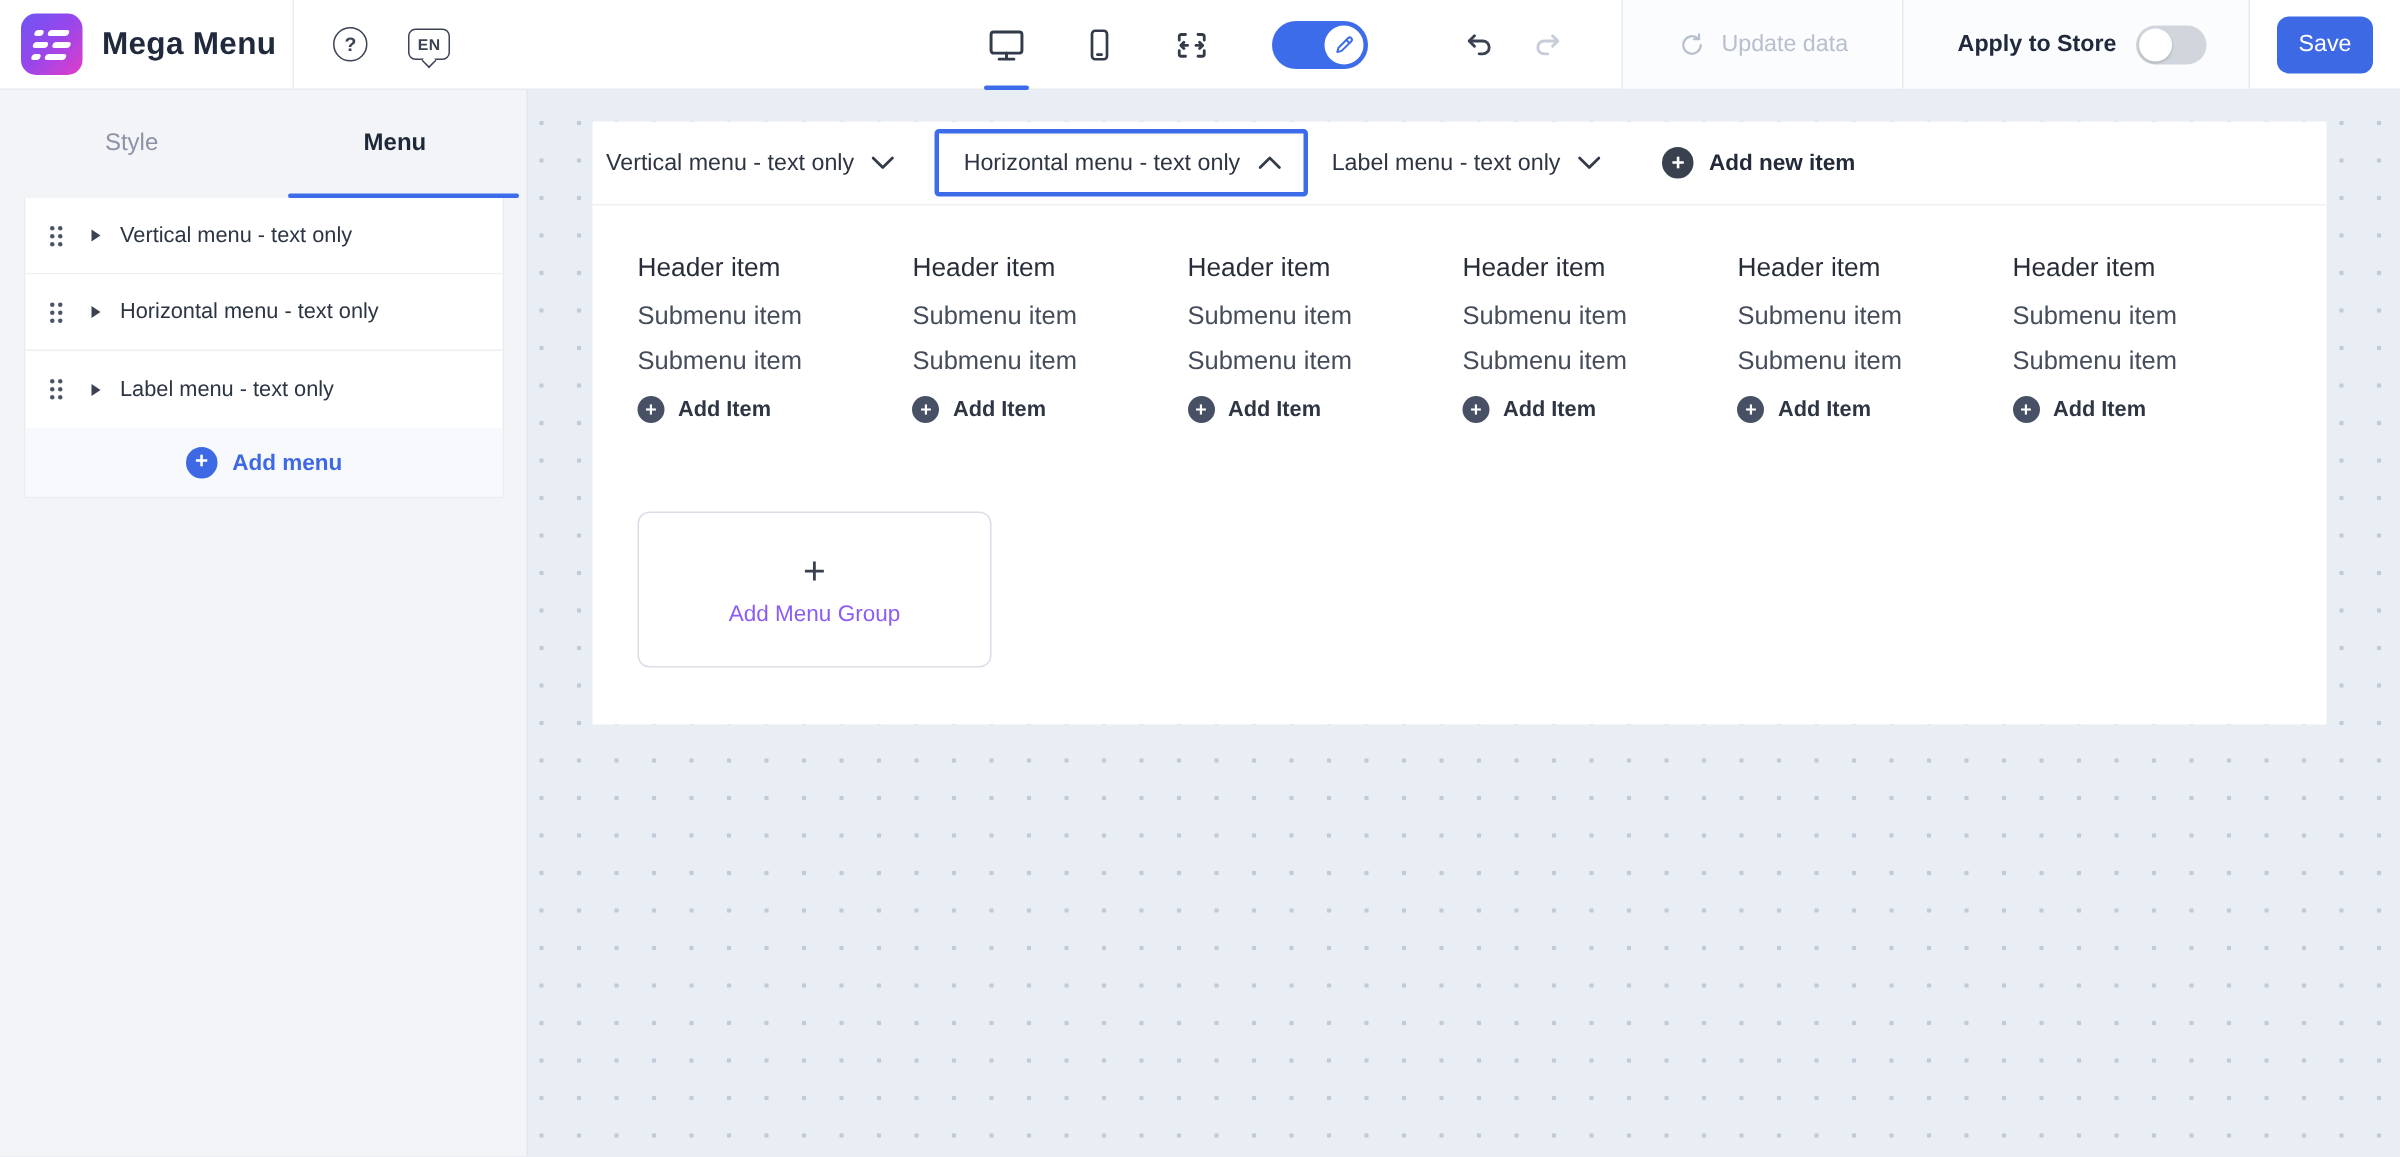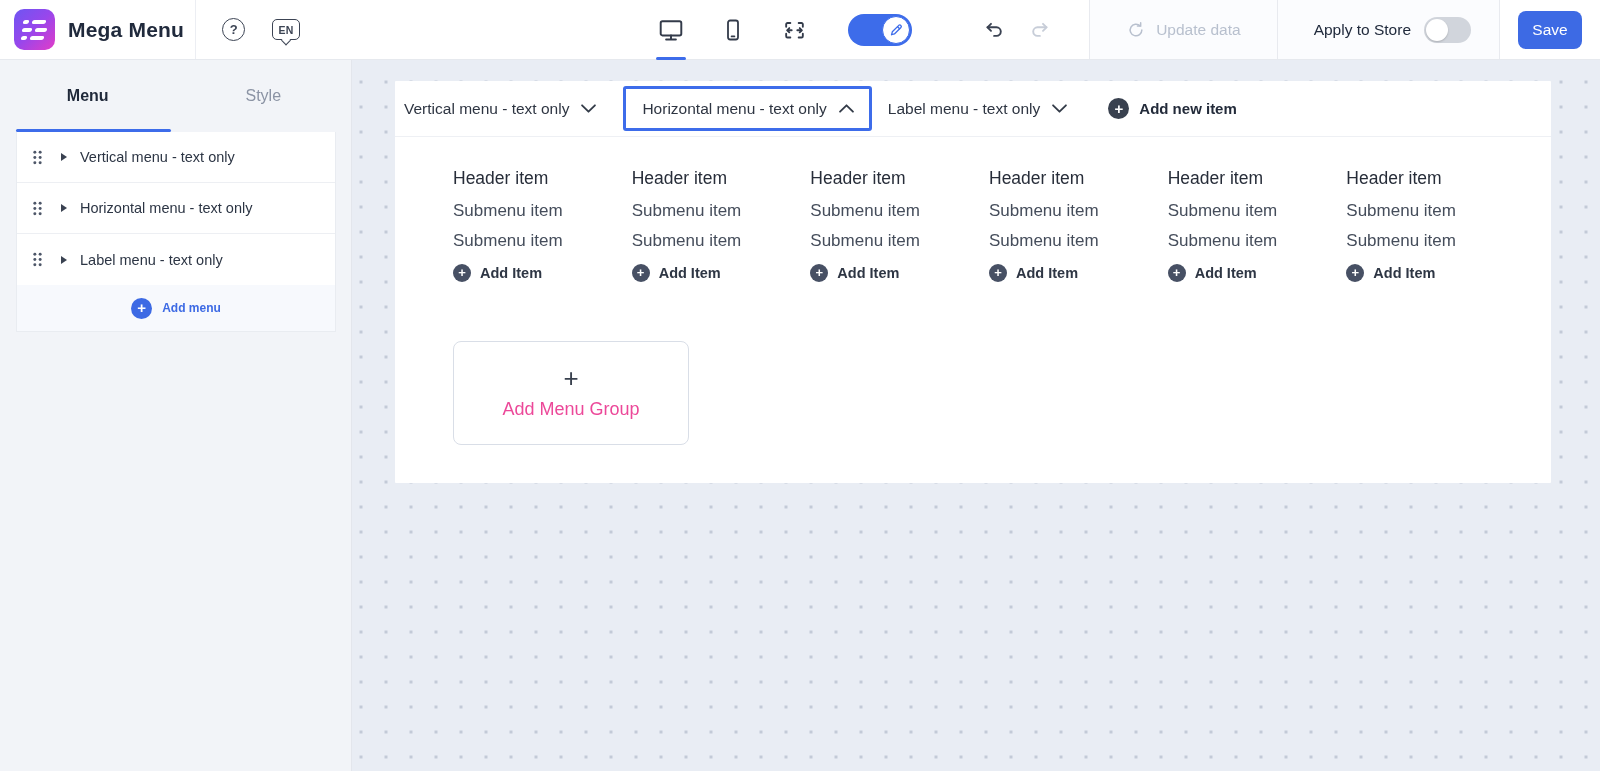--- a/index.html
+++ b/index.html
@@ -49,21 +49,21 @@
   .hr-sec { display:flex; align-items:center; }
   .undo-redo { gap:24px; padding:0 38px 0 0; }
   .icon-btn { background:none; border:none; cursor:pointer; display:flex; align-items:center; padding:0; }
   .icon-btn svg { fill:none; stroke-linecap:round; stroke-linejoin:round; stroke-width:1.9; }
   .undo svg { stroke:#3a4252; }
   .redo svg { stroke:#c7cdd8; }
   .update-data { gap:10px; padding:0 36px; border-left:1px solid #e8eaef;
     color:#b8c0ce; font-size:15.5px; font-weight:500; background:#fbfcfe; cursor:default; }
   .update-data svg { stroke:#b8c0ce; fill:none; stroke-width:1.8; stroke-linecap:round; }
   .apply-sec { gap:13px; padding:0 28px 0 36px; border-left:1px solid #e8eaef; background:#fbfcfe; }
-  .apply-label { font-size:15.5px; font-weight:400; color:#202a3c; }
+  .apply-label { font-size:15.5px; font-weight:700; color:#202a3c; }
   .toggle-off { width:47px; height:26px; border-radius:13px; background:#d1d5dc;
     position:relative; cursor:pointer; }
   .toggle-off .knob { position:absolute; top:2px; left:2px; width:22px; height:22px;
     border-radius:50%; background:#fff; box-shadow:0 1px 2px rgba(0,0,0,.18); }
   .save-sec { padding:0 18px; border-left:1px solid #e8eaef; }
   .save-btn { width:64px; height:38px; background:#3d6ae4; color:#fff; border:none;
     border-radius:8px; font-size:15.5px; font-weight:400; cursor:pointer;
     font-family:"Liberation Sans", sans-serif; }
 
   
@@ -85,21 +85,21 @@
   .drag-handle svg { fill:#4d5668; }
   .caret-right { width:0; height:0; border-left:6px solid #3a4251;
     border-top:4.5px solid transparent; border-bottom:4.5px solid transparent;
     margin:0 13px 0 17px; }
   .menu-row-label { font-size:14.5px; color:#2c3544; }
   .add-menu-row { height:46px; background:#f7f9fd; display:flex; align-items:center;
     justify-content:center; gap:10px; cursor:pointer; }
   .blue-plus { width:21px; height:21px; border-radius:50%; background:#3d6ae4; color:#fff;
     display:flex; align-items:center; justify-content:center;
     font-size:15px; font-weight:700; line-height:1; padding-bottom:1px; }
-  .add-menu-label { color:#3d6ae4; font-size:12px; font-weight:600; }
+  .add-menu-label { color:#3d6ae4; font-size:15px; font-weight:600; }
 
   
   .main { flex:1; position:relative;
     background-color:#e9edf4;
     background-image:radial-gradient(circle,#c3cad7 1.5px, transparent 1.7px);
     background-size:25px 25px; background-position:21.5px 9.5px; }
 
   
   .canvas { position:absolute; left:43px; top:21px; width:1156px; height:402px;
     background:#fff; border-radius:1px; }
@@ -111,33 +111,33 @@
     padding:0 15px; margin:0 16px 0 6px; }
   .menu-tab svg { stroke:#333b48; fill:none; stroke-width:1.7; stroke-linecap:round; stroke-linejoin:round; }
   .menu-tab + .menu-tab { padding-left:16px; }
   .menu-tab.boxed + .menu-tab { padding-left:0; }
   .add-new-menu { display:flex; align-items:center; gap:10px; margin-left:20px;
     cursor:pointer; font-size:15px; font-weight:600; color:#232b3a; white-space:nowrap; }
   .dark-plus { width:21px; height:21px; border-radius:50%; background:#39414f; color:#fff;
     display:flex; align-items:center; justify-content:center;
     font-size:15px; font-weight:700; line-height:1; padding-bottom:1px; }
 
-  .canvas-content { padding:30px 26px 0 30px;margin-left:28px; }
+  .canvas-content { padding:30px 26px 0 30px; }
   .groups { display:grid; grid-template-columns:repeat(6,1fr); }
   .group-header { font-size:17.5px; font-weight:500; color:#272d39; line-height:22px; }
   .submenu-item { font-size:17px; color:#454d5b; line-height:16px; margin-top:14px; cursor:pointer; }
   .add-item { display:flex; align-items:center; gap:9px; margin-top:15px; cursor:pointer; }
   .add-item .dark-plus { width:18px; height:18px; font-size:13px; background:#475064; }
   .add-item-label { font-size:14.5px; font-weight:600; color:#2e3644; }
 
   .add-group-box { margin-top:59px; width:236px; height:104px; background:#fff;
     border:1px solid #d9dee7; border-radius:8px; display:flex; flex-direction:column;
     align-items:center; justify-content:center; gap:9px; cursor:pointer; }
   .add-group-plus { font-size:26px; font-weight:300; color:#39414e; line-height:24px; }
-  .add-group-label { font-size:18px; color:#ec4899; }
+  .add-group-label { font-size:15px; color:#8b5cf6; }
 </style>
 </head>
 <body>
 
 <div class="header">
   <div class="brand">
     <div class="logo">
       <span class="bar b1a"></span>
         <span class="bar b1b"></span>
       <span class="bar b2a"></span>
@@ -220,22 +220,22 @@
     <div class="hr-sec save-sec">
       <button class="save-btn">Save</button>
     </div>
   </div>
 </div>
 
 <div class="body-row">
 
   <div class="sidebar">
     <div class="sidebar-tabs">
+      <div class="s-tab inactive">Style</div>
       <div class="s-tab active">Menu</div>
-      <div class="s-tab inactive">Style</div>
     </div>
     <div class="menu-list">
       <div class="menu-row">
         <span class="drag-handle">
           <svg width="13" height="17" viewBox="0 0 12 16">
             <circle cx="3.5" cy="3" r="1.4"></circle>
               <circle cx="8.5" cy="3" r="1.4"></circle>
             <circle cx="3.5" cy="8" r="1.4"></circle>
               <circle cx="8.5" cy="8" r="1.4"></circle>
             <circle cx="3.5" cy="13" r="1.4"></circle>

